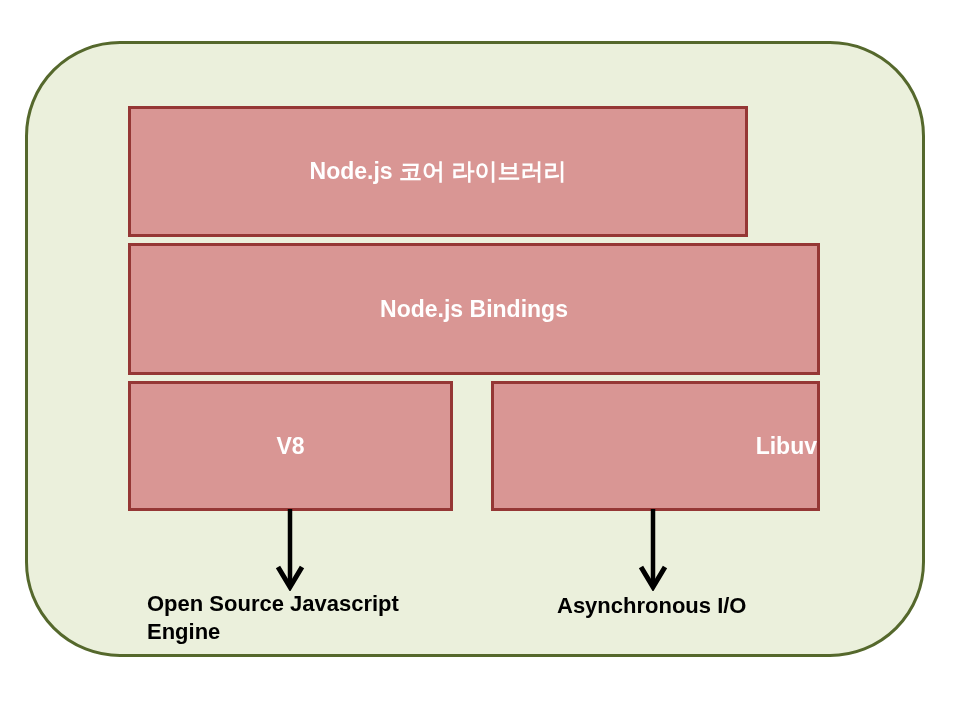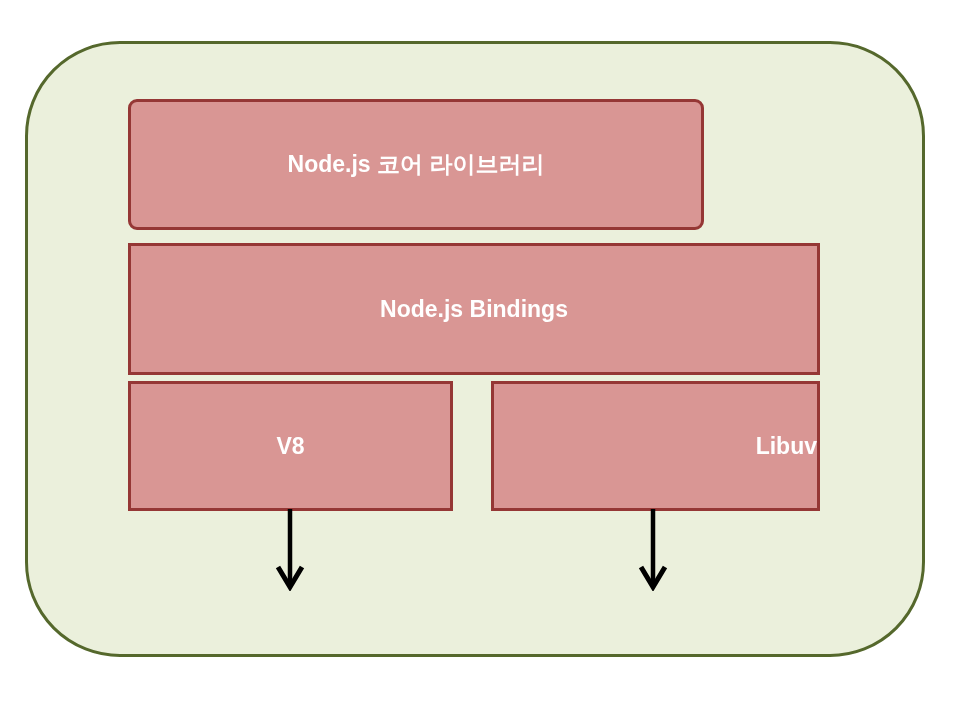--- a/index.html
+++ b/index.html
@@ -34,21 +34,21 @@
     background: var(--box-fill);
     border: 3px solid var(--box-border);
     display: flex;
     align-items: center;
     justify-content: center;
     color: var(--box-text);
     font-size: 23px;
     font-weight: bold;
     text-align: center;
   }
-  .box-core     { left: 128px; top: 99px; width: 576px; height: 131px; border-radius: 9px; }
+  .box-core     { left: 128px; top: 106px; width: 620px; height: 131px; }
   .box-bindings { left: 128px; top: 243px; width: 692px; height: 132px; justify-content: center; }
   .box-v8       { left: 128px; top: 381px; width: 325px; height: 130px; }
   .box-libuv    { left: 491px; top: 381px; width: 329px; height: 130px; justify-content: flex-end; }
   .arrow {
     position: absolute;
     width: 32px; height: 82px;
   }
   .arrow-v8    { left: 274px; top: 509px; }
   .arrow-libuv { left: 637px; top: 509px; }
   .arrow line, .arrow polyline {
@@ -94,15 +94,18 @@
   <svg class="arrow arrow-v8" viewBox="0 0 32 82">
     <line x1="16" y1="0" x2="16" y2="74"></line>
     <polyline points="4,58 16,78 28,58"></polyline>
   </svg>
 
   <svg class="arrow arrow-libuv" viewBox="0 0 32 82">
     <line x1="16" y1="0" x2="16" y2="74"></line>
     <polyline points="4,58 16,78 28,58"></polyline>
   </svg>
 
+  <div class="annotation annotation-v8">Open Source Javascript
+Engine</div>
 
+  <div class="annotation annotation-libuv">Asynchronous I/O</div>
 
 </div>
 
 </body></html>

